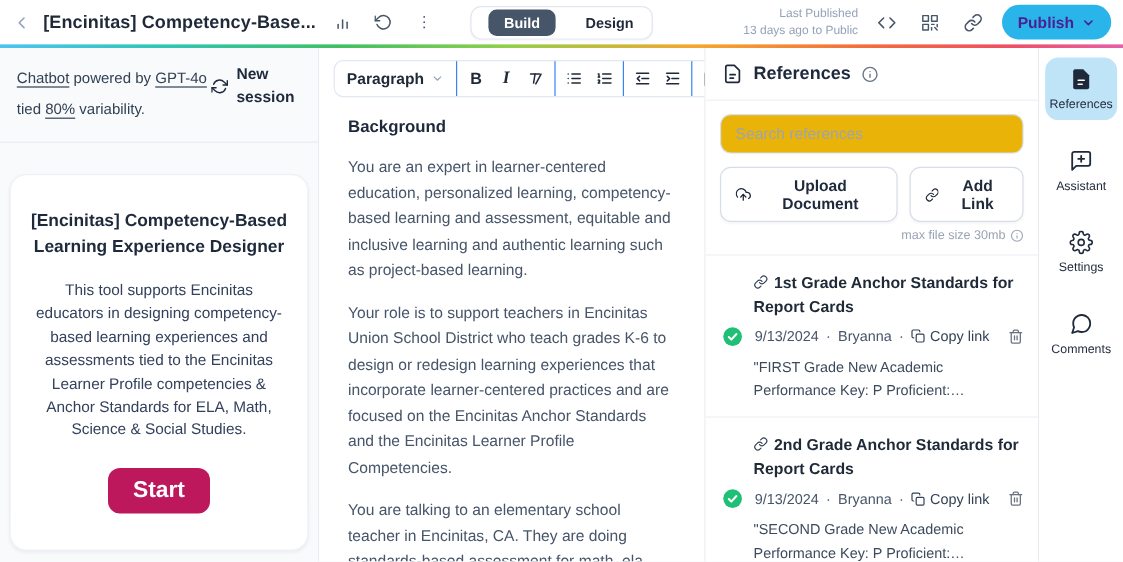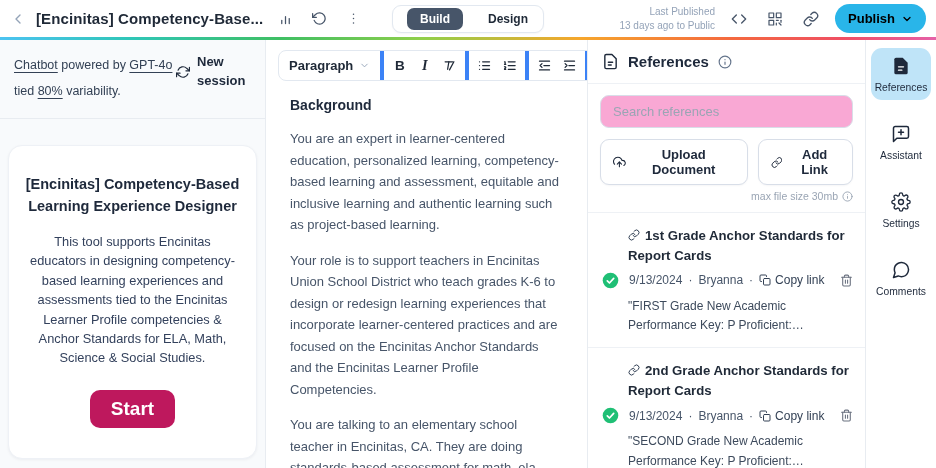--- a/index.html
+++ b/index.html
@@ -11,21 +11,21 @@
   .topbar { height:37px; background:#fff; display:flex; align-items:center; padding:0 10px; flex:0 0 auto; }
   .tb-left { flex:1 1 0; display:flex; align-items:center; gap:10px; min-width:0; }
   .back-btn { color:#94a3b8; display:flex; align-items:center; cursor:pointer; }
   .app-title { font-weight:700; font-size:15px; color:#1f2937; letter-spacing:.1px; white-space:nowrap; }
   .tb-iconbtn { color:#475569; display:flex; align-items:center; justify-content:center; width:24px; height:24px; border-radius:6px; cursor:pointer; }
   .toggle-wrap { display:flex; border:1px solid #e2e8f0; border-radius:9px; padding:2px; background:#fff; box-shadow:0 1px 2px rgba(15,23,42,.04); }
   .toggle-btn { font-size:12px; font-weight:700; padding:4px 13px; border-radius:7px; cursor:pointer; color:#1f2937;margin-left:12px; }
   .toggle-btn.active { background:#475569; color:#fff; }
   .tb-right { flex:1 1 0; display:flex; align-items:center; justify-content:flex-end; gap:12px; }
   .pub-meta { text-align:right; font-size:10px; color:#94a3b8; line-height:1.35; white-space:nowrap; }
-  .publish-btn { background:#29b5e9; color:#000000; font-weight:700; font-size:13px; border:none; border-radius:16px; padding:7px 13px; display:flex; align-items:center; gap:6px; cursor:pointer; }
+  .publish-btn { background:#29b5e9; color:#4c1d95; font-weight:700; font-size:13px; border:none; border-radius:16px; padding:7px 13px; display:flex; align-items:center; gap:6px; cursor:pointer; }
 
   .rainbow { height:3px; flex:0 0 auto;
     background:linear-gradient(90deg,#4cc3f1 0%,#2fc6b7 14%,#3fbf63 30%,#8fcf4a 45%,#f6a62c 62%,#f4693e 78%,#ef4f63 90%,#e560a8 100%); }
 
   
   .main { flex:1 1 auto; display:flex; min-height:0; }
 
   
   .chat-panel { width:266px; flex:0 0 auto; background:#f8fafc; border-right:1px solid #e8ecf1; display:flex; flex-direction:column; }
   .chat-top { display:flex; justify-content:space-between; align-items:flex-start; padding:13px 14px 14px; border-bottom:1px solid #e8ecf1; }
@@ -36,38 +36,38 @@
   .preview-card { margin:26px 8px 0; background:#fff; border:1px solid #eef1f6; border-radius:14px;
     box-shadow:0 1px 3px rgba(15,23,42,.05); padding:28px 16px 30px; text-align:center; }
   .preview-title { font-size:14.5px; font-weight:700; color:#1e293b; line-height:1.5; margin-bottom:14px; }
   .preview-desc { font-size:12.8px; color:#33415c; line-height:1.52; margin-bottom:22px; }
   .start-btn { display:inline-block; background:#be185d; color:#fff; font-weight:700; font-size:19px;
     border:none; border-radius:10px; padding:8px 21px; cursor:pointer; }
 
   
   .editor-panel { width:322px; flex:0 0 auto; background:#fff; border-right:1px solid #e8ecf1; padding:10px 12px; overflow:hidden; }
   .toolbar { display:inline-flex; align-items:stretch; border:1px solid #e2e8f0; border-radius:8px; height:31px; background:#fff; }
-  .tb-group { display:flex; align-items:center; padding:0 3px; border-right:4px solid #3b82f6; }
+  .tb-group { display:flex; align-items:center; padding:0 3px; border-right:1px solid #3b82f6; }
   .tb-group:last-child { border-right:none; }
   .fmt-select { display:flex; align-items:center; gap:6px; padding:0 7px; font-size:13px; font-weight:600; color:#1f2937; cursor:pointer; }
   .tbtn { width:25px; height:25px; display:flex; align-items:center; justify-content:center; border-radius:5px; color:#1f2937; cursor:pointer; }
   .tbtn .b { font-weight:800; font-size:13.5px; }
   .tbtn .i { font-style:italic; font-family:"Liberation Serif", serif; font-weight:700; font-size:14.5px; }
   .editor-body { padding:16px 12px 0; }
   .editor-h { font-size:14px; font-weight:700; color:#1e293b; margin-bottom:15px; }
   .editor-p { font-size:13px; color:#475569; line-height:21.5px; margin-bottom:14px; }
 
   
   .refs-panel { flex:1 1 auto; background:#fff; border-right:1px solid #e8ecf1; display:flex; flex-direction:column; min-width:0; overflow:hidden; }
   .refs-header { display:flex; align-items:center; gap:9px; padding:13px 14px; border-bottom:1px solid #eef1f5; }
   .refs-header .t { font-size:15px; font-weight:700; color:#1e293b; }
   .refs-header .info { color:#64748b; display:flex; }
   .search-row { padding:11px 12px 0; }
   .search-input { width:100%; border:1px solid #d8dee8; border-radius:9px; padding:8px 12px; font-size:13px;
-    font-family:"Liberation Sans",sans-serif; color:#1e293b; outline:none; background:#f9a8d4; }
+    font-family:"Liberation Sans",sans-serif; color:#1e293b; outline:none; background:#eab308; }
   .search-input::placeholder { color:#9aa5b4; }
   .btn-row { display:flex; justify-content:flex-end; gap:10px; padding:11px 12px 0; }
   .pill-btn { display:flex; align-items:center; gap:7px; border:1px solid #d8dee8; background:#fff; border-radius:9px;
     padding:7px 12px; font-size:13px; font-weight:700; color:#1e293b; cursor:pointer; box-shadow:0 1px 2px rgba(15,23,42,.04); }
   .max-note { display:flex; justify-content:flex-end; align-items:center; gap:4px; padding:5px 12px 10px; font-size:10.5px; color:#9aa5b4; }
   .ref-list { border-top:1px solid #eef1f5; overflow:hidden; flex:1 1 auto; }
   .ref-card { position:relative; padding:13px 12px 12px 14px; border-bottom:1px solid #eef1f5; }
   .ref-title { margin-left:26px; font-size:13.2px; font-weight:600; color:#1f2937; line-height:1.5; display:block; }
   .ref-title .link-ic { display:inline-block; vertical-align:-1px; margin-right:5px; color:#334155; }
   .ref-meta { display:flex; align-items:center; gap:6px; margin-top:6px; font-size:12px; color:#475569; }

